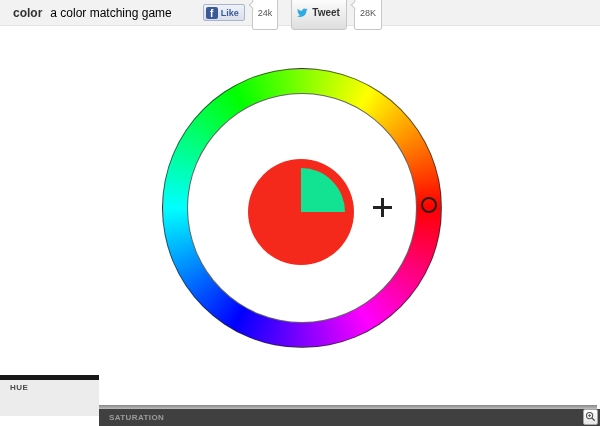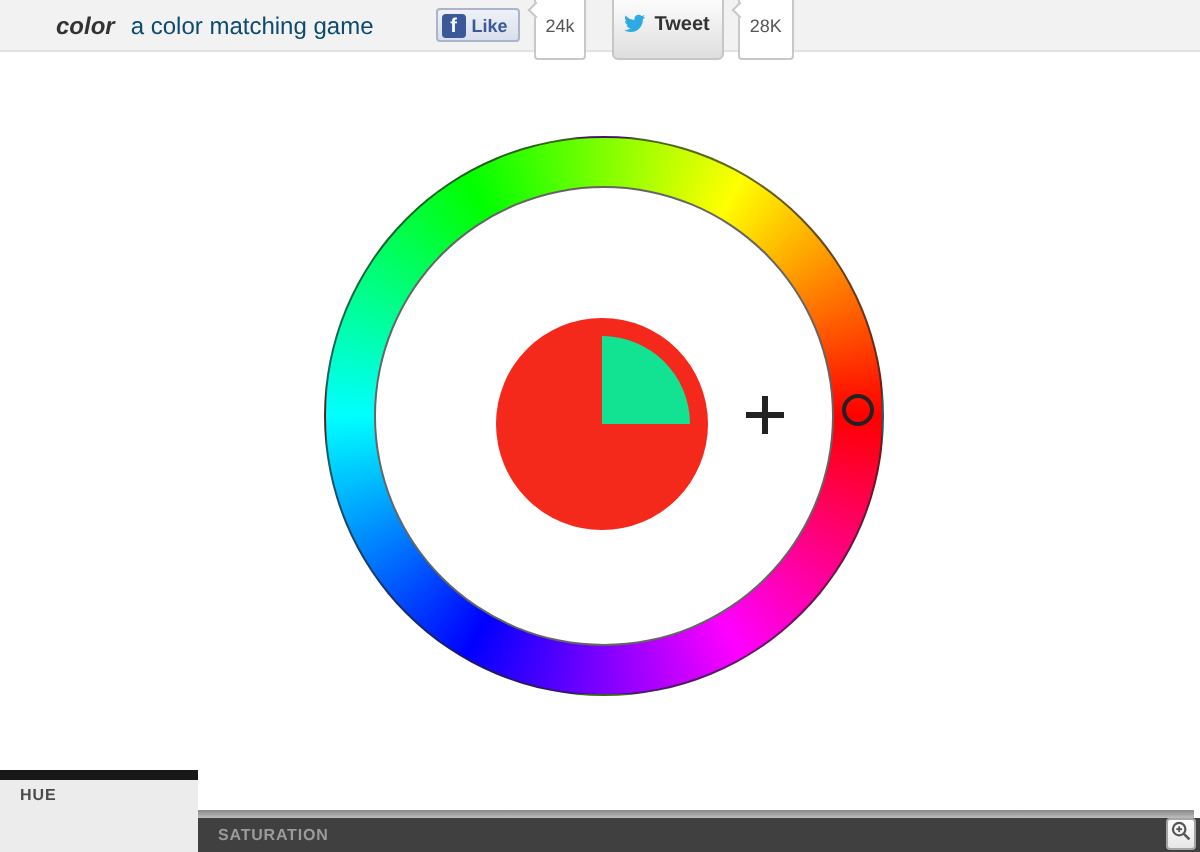--- a/index.html
+++ b/index.html
@@ -9,22 +9,22 @@
     background:#ffffff; overflow:hidden;
     font-family:"Liberation Sans", sans-serif;
   }
 
   
   .header {
     position:absolute; top:0; left:0; width:600px; height:26px;
     background:#f2f2f2; border-bottom:1px solid #e2e2e2;
     display:flex; align-items:center;
   }
-  .title { margin-left:28px; font-size:12px; font-weight:bold; color:#333;font-style:italic; }
-  .subtitle { margin-left:8px; font-size:12px; color:#0c4a6e; }
+  .title { margin-left:13px; font-size:12px; font-weight:bold; color:#333; }
+  .subtitle { margin-left:8px; font-size:12px; color:#000000; }
 
   .fb-widget { display:flex; align-items:center; margin-left:31px; }
   .fb-btn {
     display:flex; align-items:center; height:17px; padding:0 5px 0 2px;
     border:1px solid #aab4cd; border-radius:2px;
     background:linear-gradient(#eef1f7,#d9dfeb); cursor:pointer;
   }
   .fb-f {
     width:12px; height:12px; margin-right:3px; border-radius:2px;
     background:#3b5998; color:#fff; font-size:10px; font-weight:bold;
@@ -84,21 +84,21 @@
   .crosshair::after {
     content:""; position:absolute; top:0; bottom:0; left:8px; width:2.5px; background:#222;
   }
   .ring-cursor {
     position:absolute; left:421px; top:197px; width:16px; height:16px;
     border:2.5px solid #222; border-radius:50%; background:transparent;
   }
 
   
   .tab-active {
-    position:absolute; left:0; bottom:0; width:99px; height:41px;
+    position:absolute; left:0; bottom:10px; width:99px; height:41px;
     background:#ececec; cursor:pointer;
   }
   .timer-bar { position:absolute; top:0; left:0; height:5px; background:#181818; }
   .tab-active-label {
     position:absolute; top:8px; left:10px;
     font-size:8px; font-weight:bold; color:#4a4a4a; letter-spacing:0.5px;
   }
   .tab-row-bar {
     position:absolute; left:99px; bottom:17px; width:498px; height:4px;
     background:linear-gradient(#888888,#bdbdbd);

